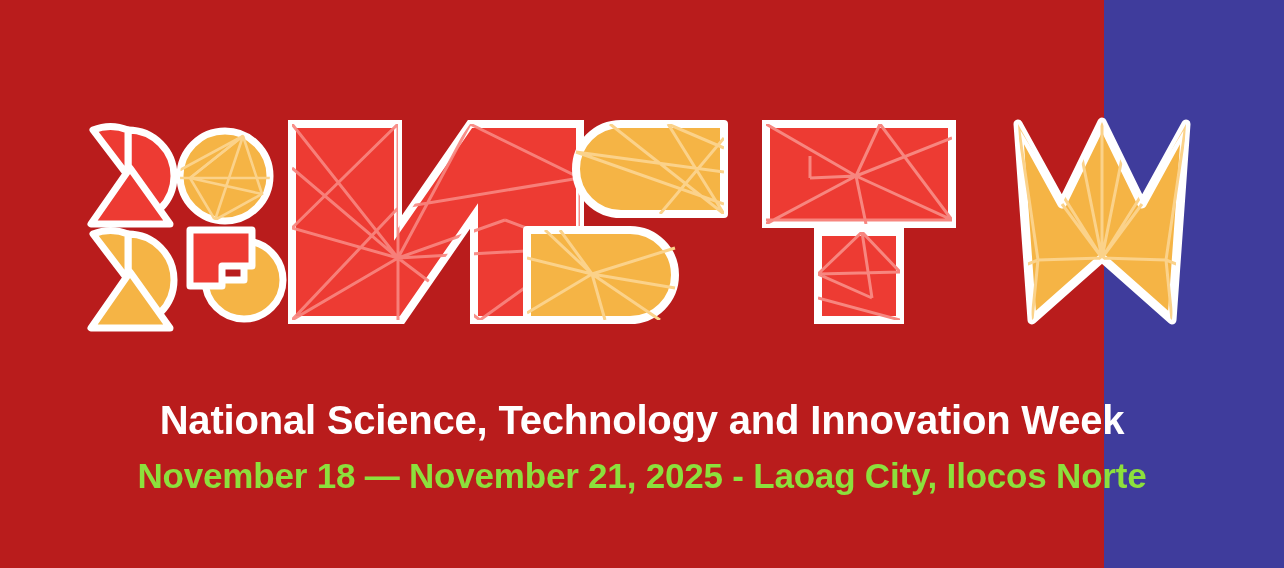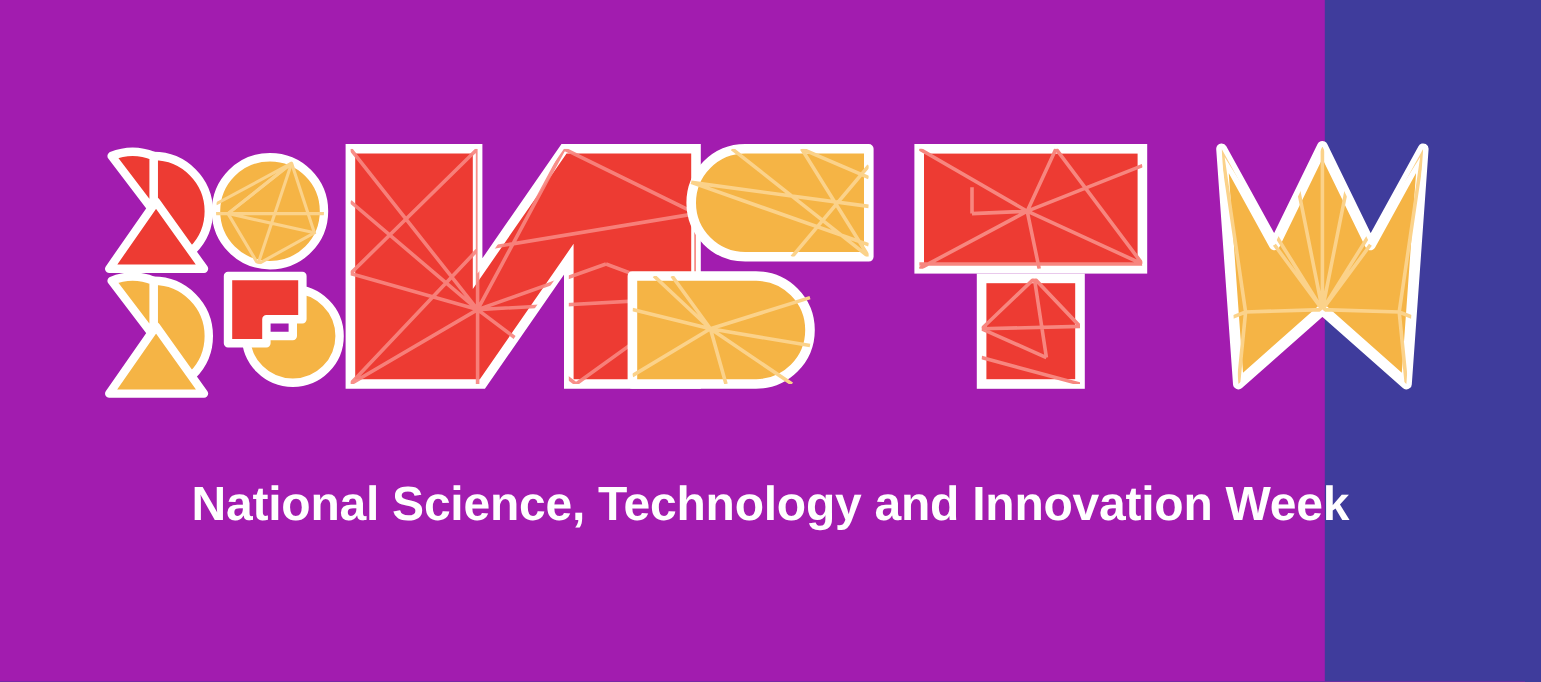--- a/index.html
+++ b/index.html
@@ -7,21 +7,21 @@
   html, body {
     width:1284px; height:568px;
     overflow:hidden;
     font-family:"Liberation Sans", sans-serif;
   }
   body { background:#3F3C9C; }
 
   .poster {
     position:relative;
     width:1104px; height:568px;
-    background:#a21caf;
+    background:#b91c1c;
     display:flex;
     flex-direction:column;
     align-items:center;
   }
 
   
   .logo-wrap {
     position:absolute;
     left:0; top:108px;
     width:1284px; height:228px;
@@ -163,15 +163,16 @@
                    M1186,16 L1166,152 M1166,152 L1102,150 M1166,152 L1172,212
                    M1080,40 L1102,150 M1124,40 L1102,150
                    M1038,152 L1018,160 M1166,152 L1186,160"></path>
         </g>
       </g>
     </svg>
   </div>
 
   <div class="text-block">
     <div class="headline">National Science, Technology and Innovation Week</div>
+    <div class="subline">November 18 — November 21, 2025 - Laoag City, Ilocos Norte</div>
   </div>
 
 </div>
 
 </body></html>

